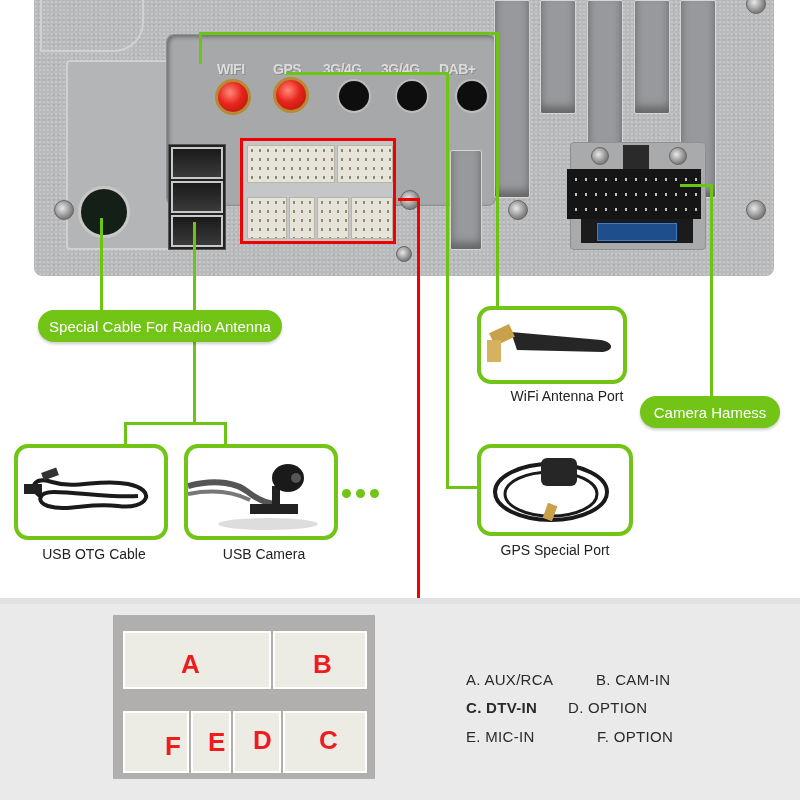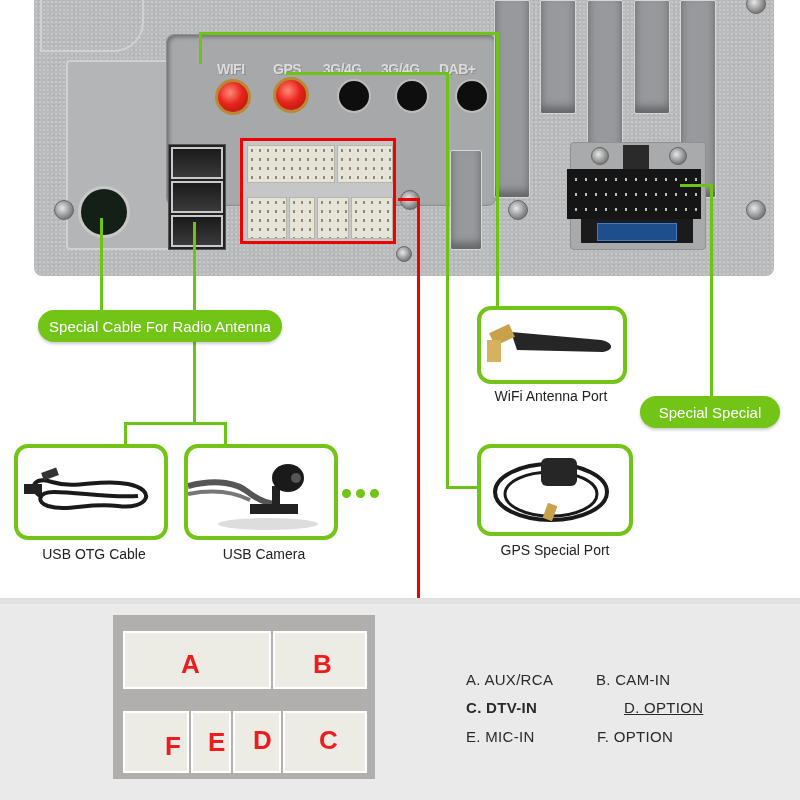--- a/index.html
+++ b/index.html
@@ -110,21 +110,21 @@
 <div class="green-line" style="left:446px;top:486px;width:36px;height:3px;"></div>
 
 <div class="green-line" style="left:680px;top:184px;width:33px;height:3px;"></div>
 <div class="green-line" style="left:710px;top:184px;width:3px;height:212px;"></div>
 
 <div class="red-line" style="left:398px;top:198px;width:22px;height:3px;"></div>
 <div class="red-line" style="left:417px;top:198px;width:3px;height:500px;"></div>
 <div class="red-line" style="left:375px;top:695px;width:45px;height:3px;"></div>
 
 <div class="abs pill" style="left:38px;top:310px;width:244px;height:32px;">Special Cable For Radio Antenna</div>
-<div class="abs pill" style="left:640px;top:396px;width:140px;height:32px;">Special Special</div>
+<div class="abs pill" style="left:640px;top:396px;width:140px;height:32px;">Camera Hamess</div>
 
 <div class="abs card" style="left:14px;top:444px;width:154px;height:96px;">
   <svg width="146" height="88" viewBox="0 0 146 88">
     <path d="M22 48 C10 40 16 28 34 34 C60 42 80 30 110 36 C140 42 130 62 100 58 C70 54 50 64 30 58 C18 54 20 44 36 44 C60 44 90 50 120 48" fill="none" stroke="#1a1a1a" stroke-width="4"></path>
     <rect x="24" y="22" width="16" height="8" fill="#333" transform="rotate(-20 32 26)"></rect>
     <rect x="6" y="36" width="18" height="10" fill="#222"></rect>
   </svg>
 </div>
 <div class="abs caption" style="left:14px;top:546px;width:160px;text-align:center;">USB OTG Cable</div>
 
@@ -147,21 +147,21 @@
   <div class="dot"></div>
 </div>
 
 <div class="abs card" style="left:477px;top:306px;width:150px;height:78px;">
   <svg width="142" height="70" viewBox="0 0 142 70">
     <path d="M30 22 L120 30 C132 32 134 40 122 42 L36 40 Z" fill="#262626"></path>
     <rect x="10" y="18" width="22" height="14" fill="#c8a14a" transform="rotate(-25 21 25)"></rect>
     <rect x="6" y="30" width="14" height="22" fill="#d6b160"></rect>
   </svg>
 </div>
-<div class="abs caption" style="left:476px;top:388px;width:150px;">WiFi Antenna Port</div>
+<div class="abs caption" style="left:492px;top:388px;width:150px;">WiFi Antenna Port</div>
 
 <div class="abs card" style="left:477px;top:444px;width:156px;height:92px;">
   <svg width="148" height="84" viewBox="0 0 148 84">
     <ellipse cx="70" cy="44" rx="56" ry="28" fill="none" stroke="#1a1a1a" stroke-width="4"></ellipse>
     <ellipse cx="70" cy="46" rx="46" ry="22" fill="none" stroke="#1a1a1a" stroke-width="3"></ellipse>
     <rect x="60" y="10" width="36" height="28" rx="6" fill="#262626"></rect>
     <rect x="64" y="56" width="10" height="16" fill="#c8a14a" transform="rotate(20 69 64)"></rect>
   </svg>
 </div>
 <div class="abs caption" style="left:477px;top:542px;width:156px;">GPS Special Port</div>
@@ -179,15 +179,15 @@
   <span class="pin-letter" style="left:200px;top:34px;">B</span>
   <span class="pin-letter" style="left:52px;top:116px;">F</span>
   <span class="pin-letter" style="left:95px;top:112px;">E</span>
   <span class="pin-letter" style="left:140px;top:110px;">D</span>
   <span class="pin-letter" style="left:206px;top:110px;">C</span>
 </div>
 
 <div class="legend-item" style="left:466px;top:671px;">A. AUX/RCA</div>
 <div class="legend-item" style="left:596px;top:671px;">B. CAM-IN</div>
 <div class="legend-item" style="left:466px;top:699px;font-weight:bold;">C. DTV-IN</div>
-<div class="legend-item" style="left:624px;top:699px;text-decoration:underline;">D. OPTION</div>
+<div class="legend-item" style="left:568px;top:699px;">D. OPTION</div>
 <div class="legend-item" style="left:466px;top:728px;">E. MIC-IN</div>
 <div class="legend-item" style="left:597px;top:728px;">F. OPTION</div>
 
 </body></html>

